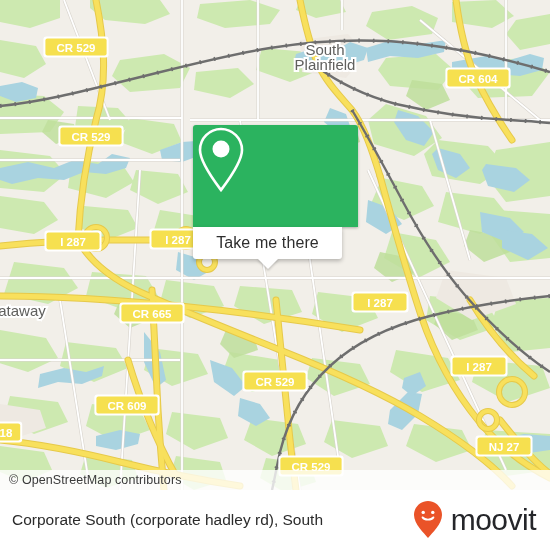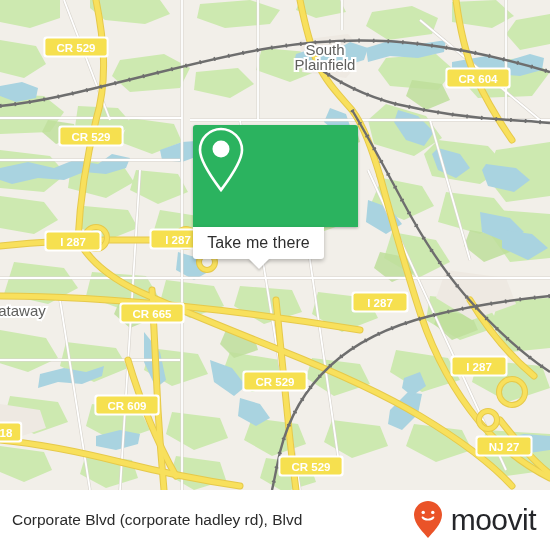--- a/index.html
+++ b/index.html
@@ -26,21 +26,21 @@
 
   
   .callout{position:absolute;left:193px;top:125px;width:165px;}
   .callout-body{
     width:165px;height:102px;background:#2bb35f;
     border-radius:3px 3px 0 0;
     display:flex;align-items:center;justify-content:center;
     box-shadow:0 1px 3px rgba(0,0,0,.28);
   }
   .callout-foot{
-    position:relative;width:131px;height:32px;background:#ffffff;
+    position:relative;width:149px;height:32px;background:#ffffff;
     border-radius:0 0 3px 3px;
     display:flex;align-items:center;justify-content:center;
     box-shadow:0 2px 4px rgba(0,0,0,.26);
   }
   .callout-foot .label{
     font-size:16px;color:#2e2e2e;letter-spacing:.1px;
   }
   .tail{
     position:absolute;left:50%;top:31px;margin-left:-11px;
     width:0;height:0;
@@ -350,39 +350,42 @@
             <text x="311" y="470.6" text-anchor="middle" font-family="&quot;Liberation Sans&quot;, sans-serif" font-size="11.5" font-weight="bold" fill="#ffffff">CR 529</text>
           </g>
           <g>
             <rect x="475.5" y="435.5" width="57" height="21" rx="3" fill="#ffffff"></rect>
             <rect x="477.5" y="437.5" width="53" height="17" rx="2" fill="#f6e04f"></rect>
             <text x="504" y="450.6" text-anchor="middle" font-family="&quot;Liberation Sans&quot;, sans-serif" font-size="11.5" font-weight="bold" fill="#ffffff">NJ 27</text>
           </g>
         </g>
     </svg>
 
+    <div class="attrib">
+      <span>© OpenStreetMap contributors</span>
+    </div>
 
     <div class="callout">
       <div class="callout-body">
         <svg width="56" height="70" viewBox="0 0 56 70">
           <path d="M28 4 C16.4 4 7 13.4 7 25 C7 37.5 22 57 28 65 C34 57 49 37.5 49 25 C49 13.4 39.6 4 28 4 Z" fill="none" stroke="#ffffff" stroke-width="2.6"></path>
           <circle cx="28" cy="24" r="8.5" fill="#ffffff"></circle>
         </svg>
       </div>
       <div class="callout-foot">
         <span class="label">Take me there</span>
         <div class="tail"></div>
       </div>
     </div>
   </div>
 
   <div class="footer">
     <div class="footer-inner">
       <div class="addr">
-        <div>Corporate Blvd (corporate hadley rd), Blvd</div>
+        <div>Corporate South (corporate hadley rd), South</div>
       </div>
       <div class="brand">
         <svg width="30" height="40" viewBox="0 0 30 40">
           <path d="M15 1 C7.3 1 1 7.3 1 15 C1 24 11 33 15 38 C19 33 29 24 29 15 C29 7.3 22.7 1 15 1 Z" fill="#ea5328"></path>
           <circle cx="10.2" cy="12.4" r="1.7" fill="#ffffff"></circle>
           <circle cx="19.8" cy="12.4" r="1.7" fill="#ffffff"></circle>
           <path d="M9.6 17.4 C11.6 20.4 18.4 20.4 20.4 17.4" fill="none" stroke="#ffffff" stroke-width="1.9" stroke-linecap="round"></path>
         </svg>
         <span class="word">moovit</span>
       </div>

